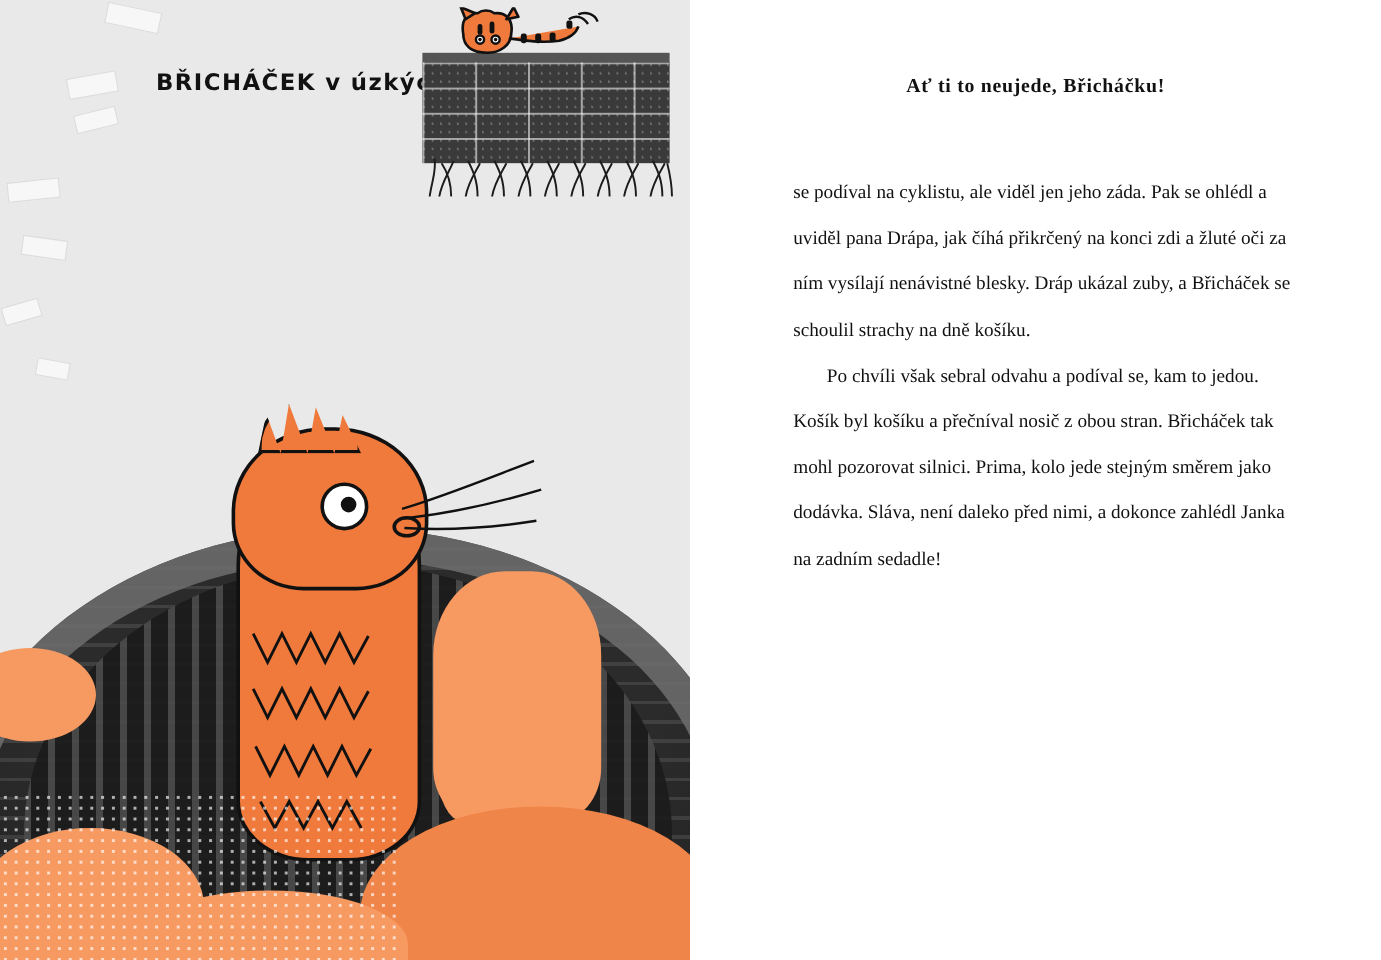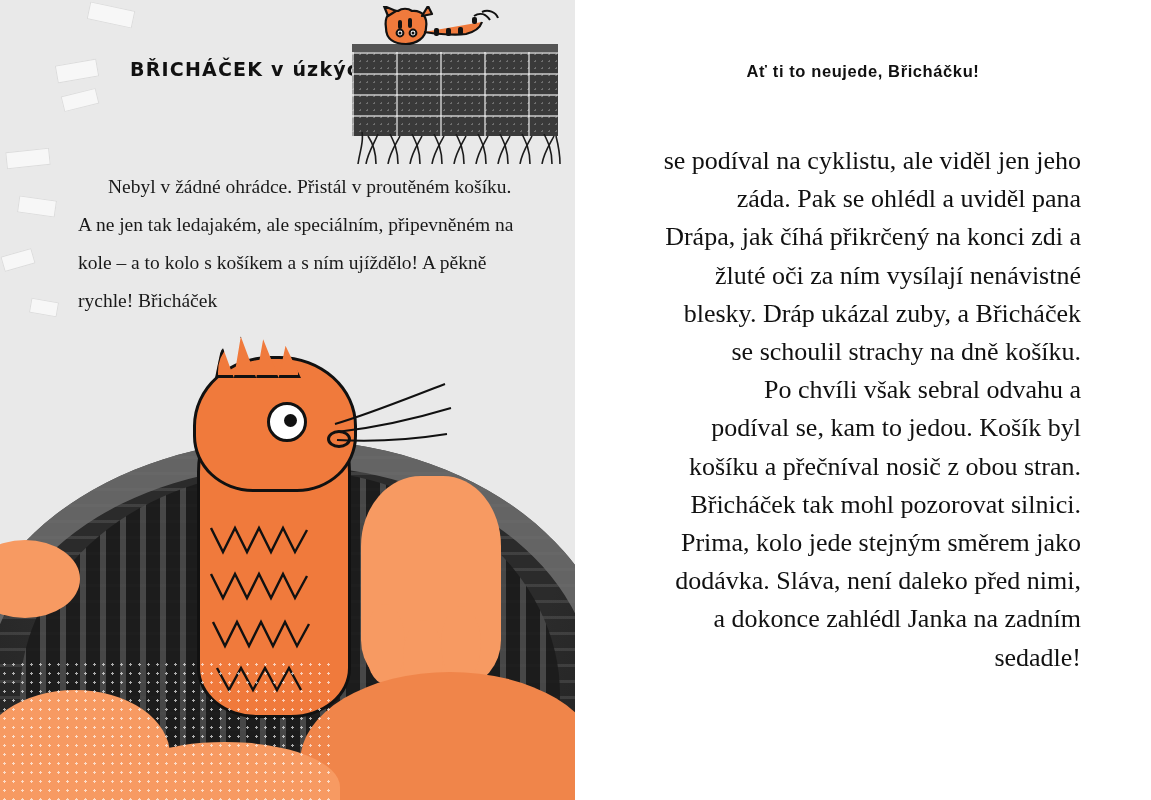--- a/index.html
+++ b/index.html
@@ -219,35 +219,34 @@
     position: absolute;
     left: 575px; top: 0;
     width: 576px; height: 800px;
     background: #ffffff;
   }
   .running-head {
     position: absolute;
     left: 0; right: 0;
     top: 62px;
     text-align: center;
-    font-family: Liberation Sans, sans-serif;
+    font-family: Liberation Serif, serif;
     font-weight: bold;
     font-size: 16.5px;
     letter-spacing: .6px;
     color: #111;
   }
   .right-body {
     position: absolute;
     left: 86px;
     top: 142px;
     width: 420px;
-    font-size: 26px;
+    font-size: 16px;
     line-height: 38.2px;
     color: #111;
-    text-align: right;
   }
   .right-body p { margin: 0; }
   .right-body .indent { text-indent: 28px; }
 
   .folio {
     position: absolute;
     left: 0; right: 0;
     top: 722px;
     text-align: center;
     font-family: "DejaVu Sans", sans-serif;
@@ -322,23 +321,20 @@
           <rect x="80" y="21" width="5" height="8" rx="2"></rect>
           <rect x="94" y="11" width="5" height="7" rx="2"></rect>
           <circle cx="22" cy="27" r="3.4" fill="#fff" stroke="#111" stroke-width="2"></circle>
           <circle cx="35" cy="27" r="3.4" fill="#fff" stroke="#111" stroke-width="2"></circle>
           <circle cx="22" cy="27" r="1.5"></circle>
           <circle cx="35" cy="27" r="1.5"></circle>
         </g>
       </svg>
     </div>
 
-    <div class="left-body">
-      <p class="indent">Nebyl v žádné ohrádce. Přistál v proutěném košíku. A ne jen tak ledajakém, ale speciálním, připevněném na kole – a to kolo s košíkem a s ním ujíždělo! A pěkně rychle! Břicháček</p>
-    </div>
 
     <div class="tyre">
       <div class="tyre-inner"></div>
     </div>
     <div class="tyre-rim"></div>
 
     <div class="pig">
       <div class="pig-paw">
         <svg width="140" height="210" viewBox="0 0 140 210">
           <g fill="none" stroke="#f4dfd2" stroke-width="0" opacity="0"></g>

